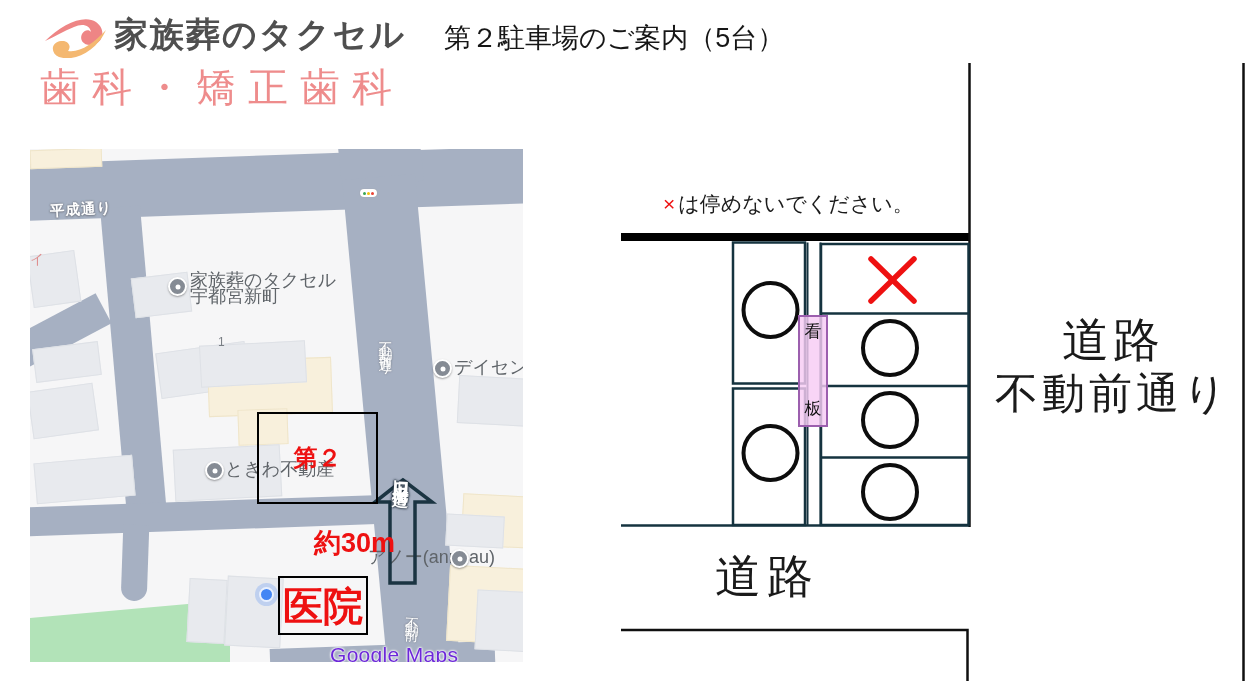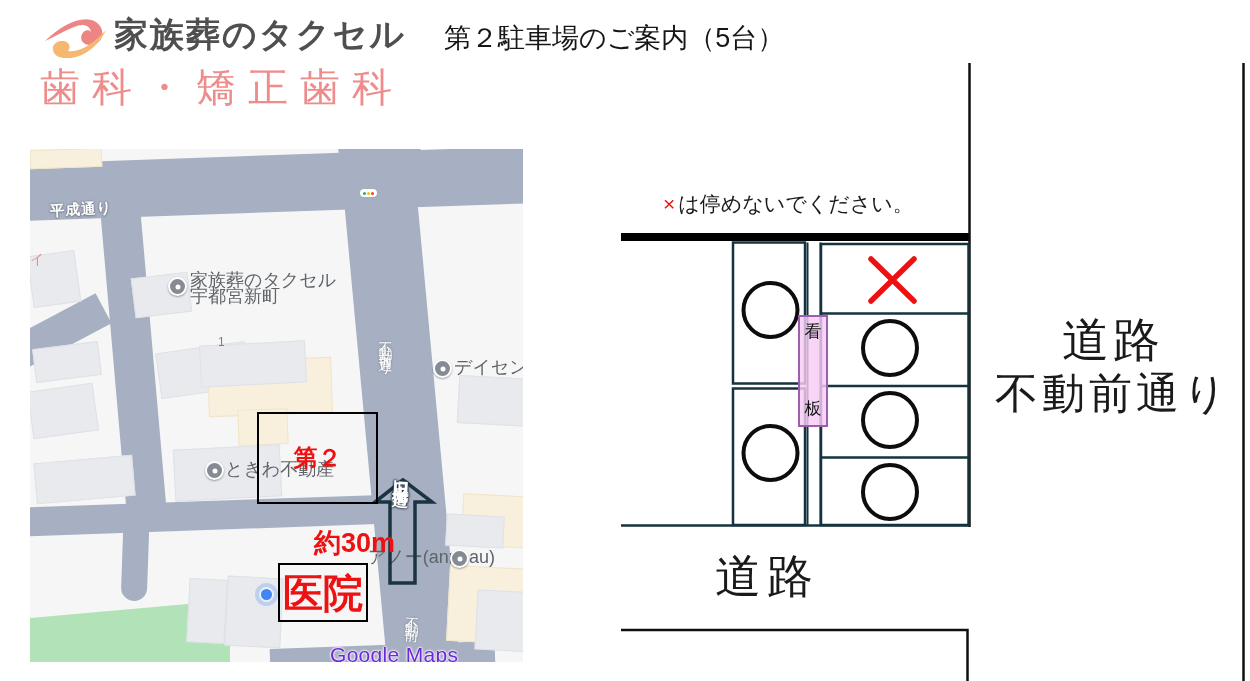--- a/index.html
+++ b/index.html
@@ -131,21 +131,21 @@
 
   <svg class="abs" style="left:340px;top:326px;" width="70" height="115" viewBox="0 0 70 115">
     <polygon points="33,5 5,27 20,27 20,108 45,108 45,27 62,27" fill="none" stroke="#1b3442" stroke-width="3.5" stroke-linejoin="miter"></polygon>
   </svg>
   <div class="road-label-v dark" style="left:361px;top:318px;transform:rotate(3deg);">旧日光街道</div>
 
   <div class="red-box" style="left:227px;top:249px;width:117px;height:88px;font-size:24px;margin-top:14px;">
     <div>第２</div>
   </div>
   <div id="approx-30m">約30m</div>
-  <div class="red-box" style="left:248px;top:414px;width:86px;height:55px;font-size:40px;">
+  <div class="red-box" style="left:248px;top:427px;width:86px;height:55px;font-size:40px;">
     <div style="white-space:nowrap;">医院</div>
   </div>
 
   <div id="watermark">Google Maps</div>
 </div>
 
 <div class="abs" id="no-park-note">
   <span class="xmark">×</span><span>は停めないでください。</span>
 </div>
 

